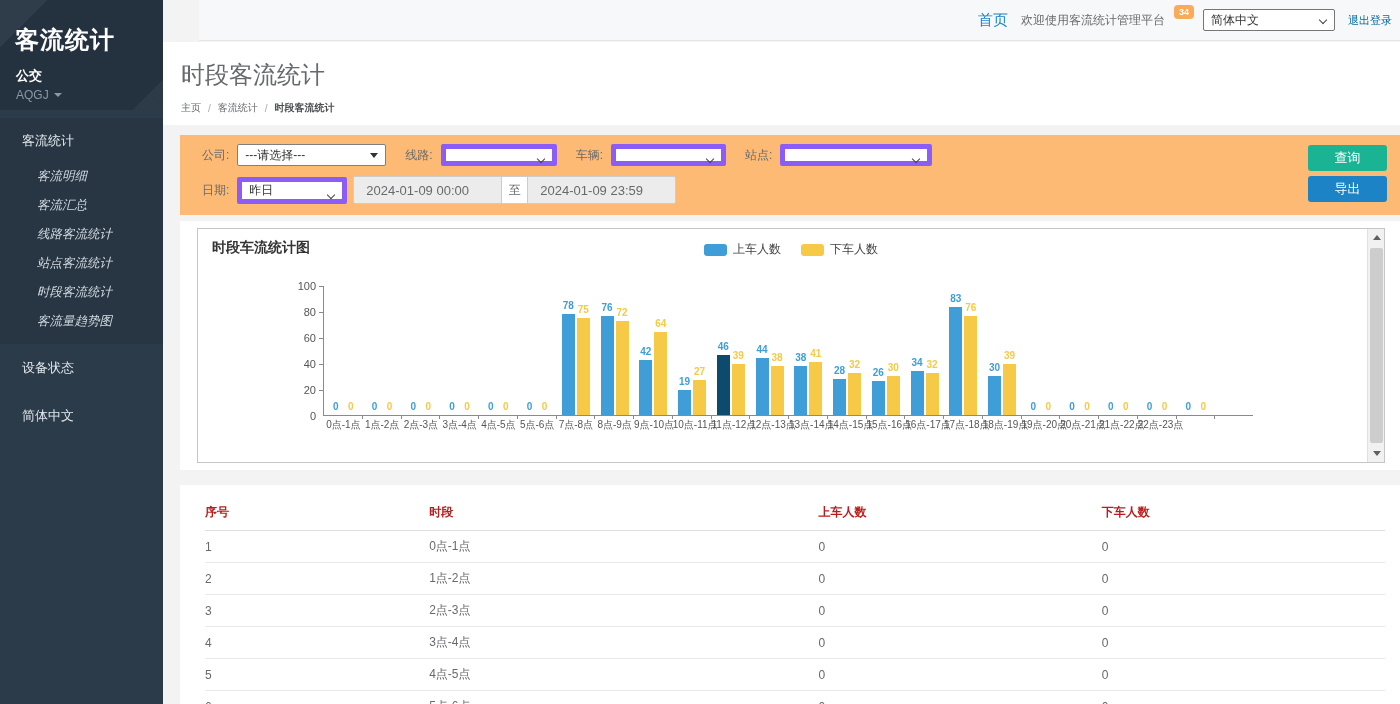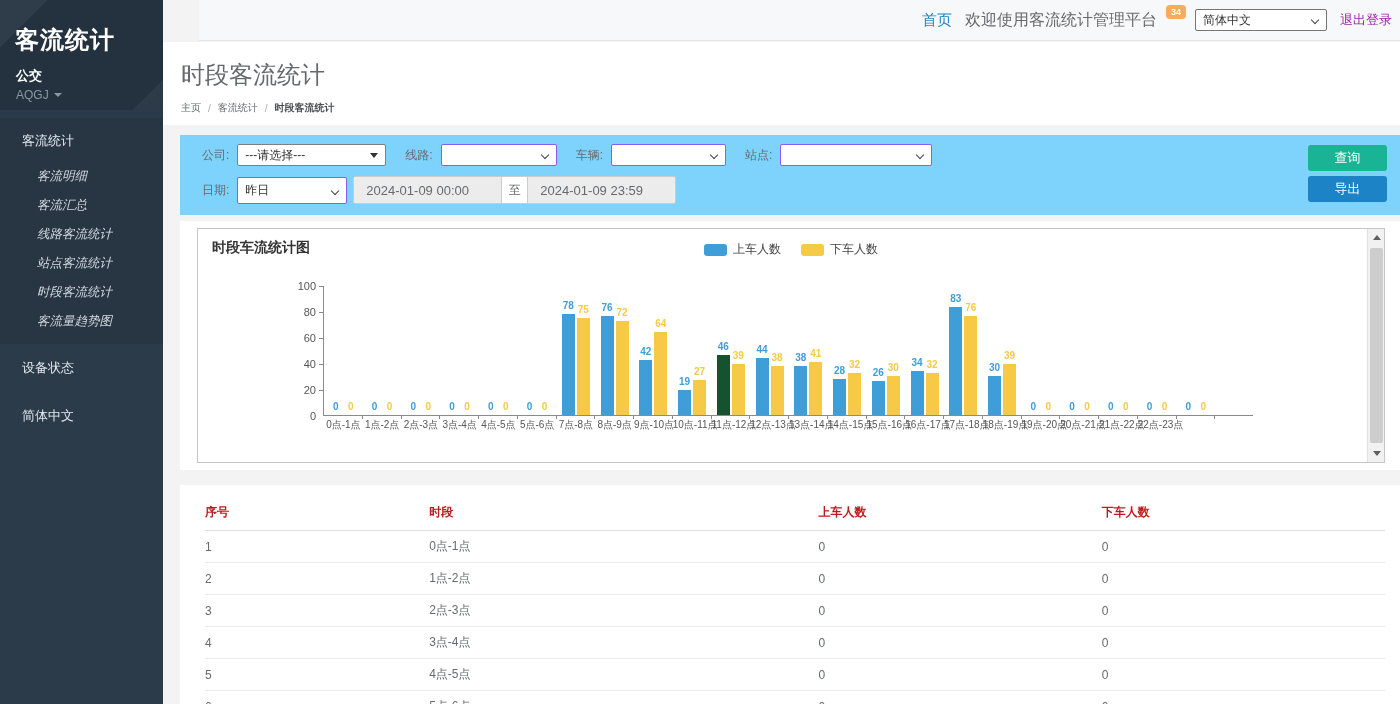--- a/index.html
+++ b/index.html
@@ -21,41 +21,41 @@
   .nav-block { background:#283643; }
   .nav-parent { padding:14px 0 12px 22px; font-size:13px; color:#e2e8ee; cursor:pointer; }
   .nav-sub-item { padding:6px 0 6px 37px; font-size:12.5px; color:#d4dce4; cursor:pointer; }
   .nav-sub { padding-bottom:8px;font-style:italic; }
   .nav-item { padding:15px 0 15px 22px; font-size:13px; color:#e2e8ee; cursor:pointer; }
 
   
   .topbar { position:absolute; left:163px; top:0; right:0; height:41px; background:#f7f8fa; border-bottom:1px solid #e4e5e7;
             display:flex; align-items:center; justify-content:flex-end; gap:13px; padding-right:8px;margin-left:36px; }
   .home-link { font-size:15px; color:#1c84c6; cursor:pointer; }
-  .welcome { font-size:16px; color:#676a6c; }
+  .welcome { font-size:12px; color:#676a6c; }
   .badge { background:#f8ac59; color:#fff; font-size:9px; font-weight:bold; border-radius:4px; padding:2px 5px; position:relative; top:-8px; margin:0 -4px; }
   .lang-select { width:132px; height:22px; background:#fff; border:1px solid #767676; border-radius:2px;
                  font-size:12px; color:#333; display:flex; align-items:center; padding:0 22px 0 7px; position:relative; cursor:pointer; }
   .chev { position:absolute; right:8px; top:7px; width:6px; height:6px; border-right:1.4px solid #444; border-bottom:1.4px solid #444; transform:rotate(45deg); }
-  .logout { font-size:13px; color:#a21caf; cursor:pointer; }
+  .logout { font-size:11px; color:#0369a1; cursor:pointer; }
 
   
   .heading { position:absolute; left:163px; top:42px; right:0; height:83px; background:#fff; padding:17px 0 0 18px; }
   .page-title { font-size:24px; font-weight:normal; color:#676a6c; }
   .breadcrumb { margin-top:10px; font-size:10px; color:#676a6c; display:flex; gap:7px; align-items:center; }
   .breadcrumb .bc-sep { color:#aaa; }
   .breadcrumb .bc-last { font-weight:bold; color:#4d4f51; }
   .bc-link { cursor:pointer; }
 
   
-  .filter-panel { position:absolute; left:180px; top:135px; right:0; height:80px; background:#7dd3fc; padding:8px 0 0 22px; }
+  .filter-panel { position:absolute; left:180px; top:135px; right:0; height:80px; background:#fdba74; padding:8px 0 0 22px; }
   .f-row { display:flex; align-items:center; height:24px; }
   .f-row2 { margin-top:9px; height:28px;text-align:right; }
   .f-label { font-size:12px; color:#676a6c; margin-right:8px; white-space:nowrap; }
-  .sel { height:22px; background:#fff; border:1px solid #8b5cf6; border-radius:2px; position:relative;
+  .sel { height:22px; background:#fff; border:5px solid #8b5cf6; border-radius:2px; position:relative;
          font-size:12px; color:#333; display:flex; align-items:center; padding:0 22px 0 7px; margin-right:19px; cursor:pointer; }
   .sel-company { width:149px; border:1px solid #7f7f7f; }
   .sel-line { width:116px; } .sel-vehicle { width:115px; } .sel-station { width:152px; margin-right:0; }
   .tri-down { position:absolute; right:7px; top:8px; width:0; height:0; border-left:4.5px solid transparent; border-right:4.5px solid transparent; border-top:5px solid #333; }
   .sel-date { width:110px; height:27px; margin-right:6px; }
   .date-group { display:flex; align-items:stretch; height:28px; border:1px solid #ccc; border-radius:2px; overflow:hidden; }
   .date-box { width:147px; background:#ececec; font-size:13px; color:#676a6c; display:flex; align-items:center; padding-left:12px; }
   .date-sep { width:27px; background:#fff; border-left:1px solid #ccc; border-right:1px solid #ccc; font-size:12px; color:#676a6c; display:flex; align-items:center; justify-content:center; }
   .btn { position:absolute; right:13px; width:79px; height:26px; border:none; border-radius:3px; color:#fff; font-size:13px;
          font-family:inherit; cursor:pointer; display:flex; align-items:center; justify-content:center; }
@@ -326,21 +326,21 @@
             </div>
             <div class="bar" style="height: 35.1px; background: rgb(246, 202, 70);">
               <div class="bval" style="color: rgb(246, 202, 70);">27</div>
             </div>
           </div>
           <div class="cat">10点-11点</div>
           <div class="xtick"></div>
         </div>
         <div class="bargroup">
           <div class="bars">
-            <div class="bar" style="height: 59.8px; background: #14532d;">
+            <div class="bar" style="height: 59.8px; background: #0c4a6e;">
               <div class="bval" style="color: rgb(63, 158, 216);">46</div>
             </div>
             <div class="bar" style="height: 50.7px; background: rgb(246, 202, 70);">
               <div class="bval" style="color: rgb(246, 202, 70);">39</div>
             </div>
           </div>
           <div class="cat">11点-12点</div>
           <div class="xtick"></div>
         </div>
         <div class="bargroup">

